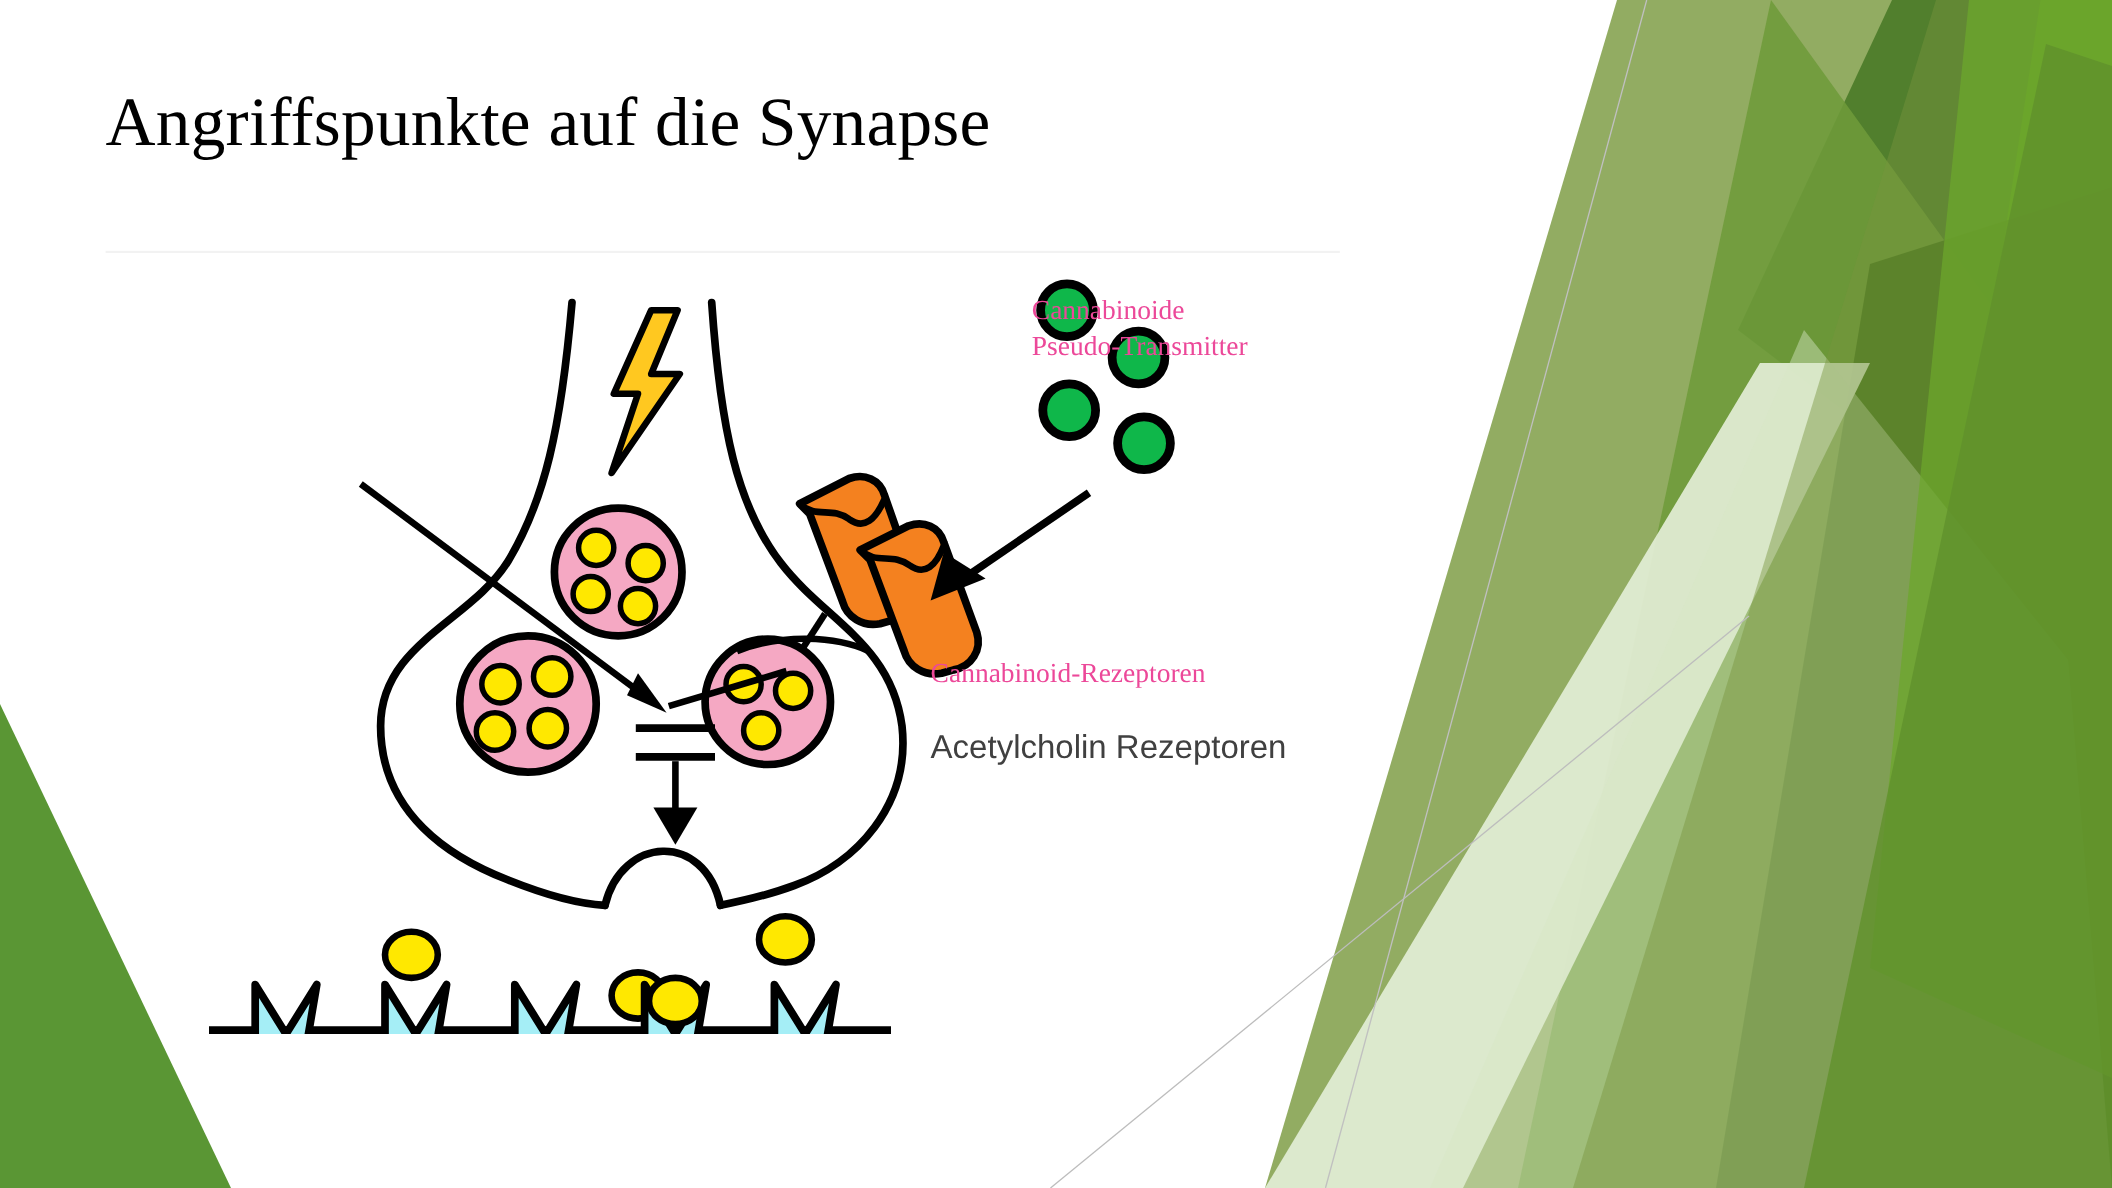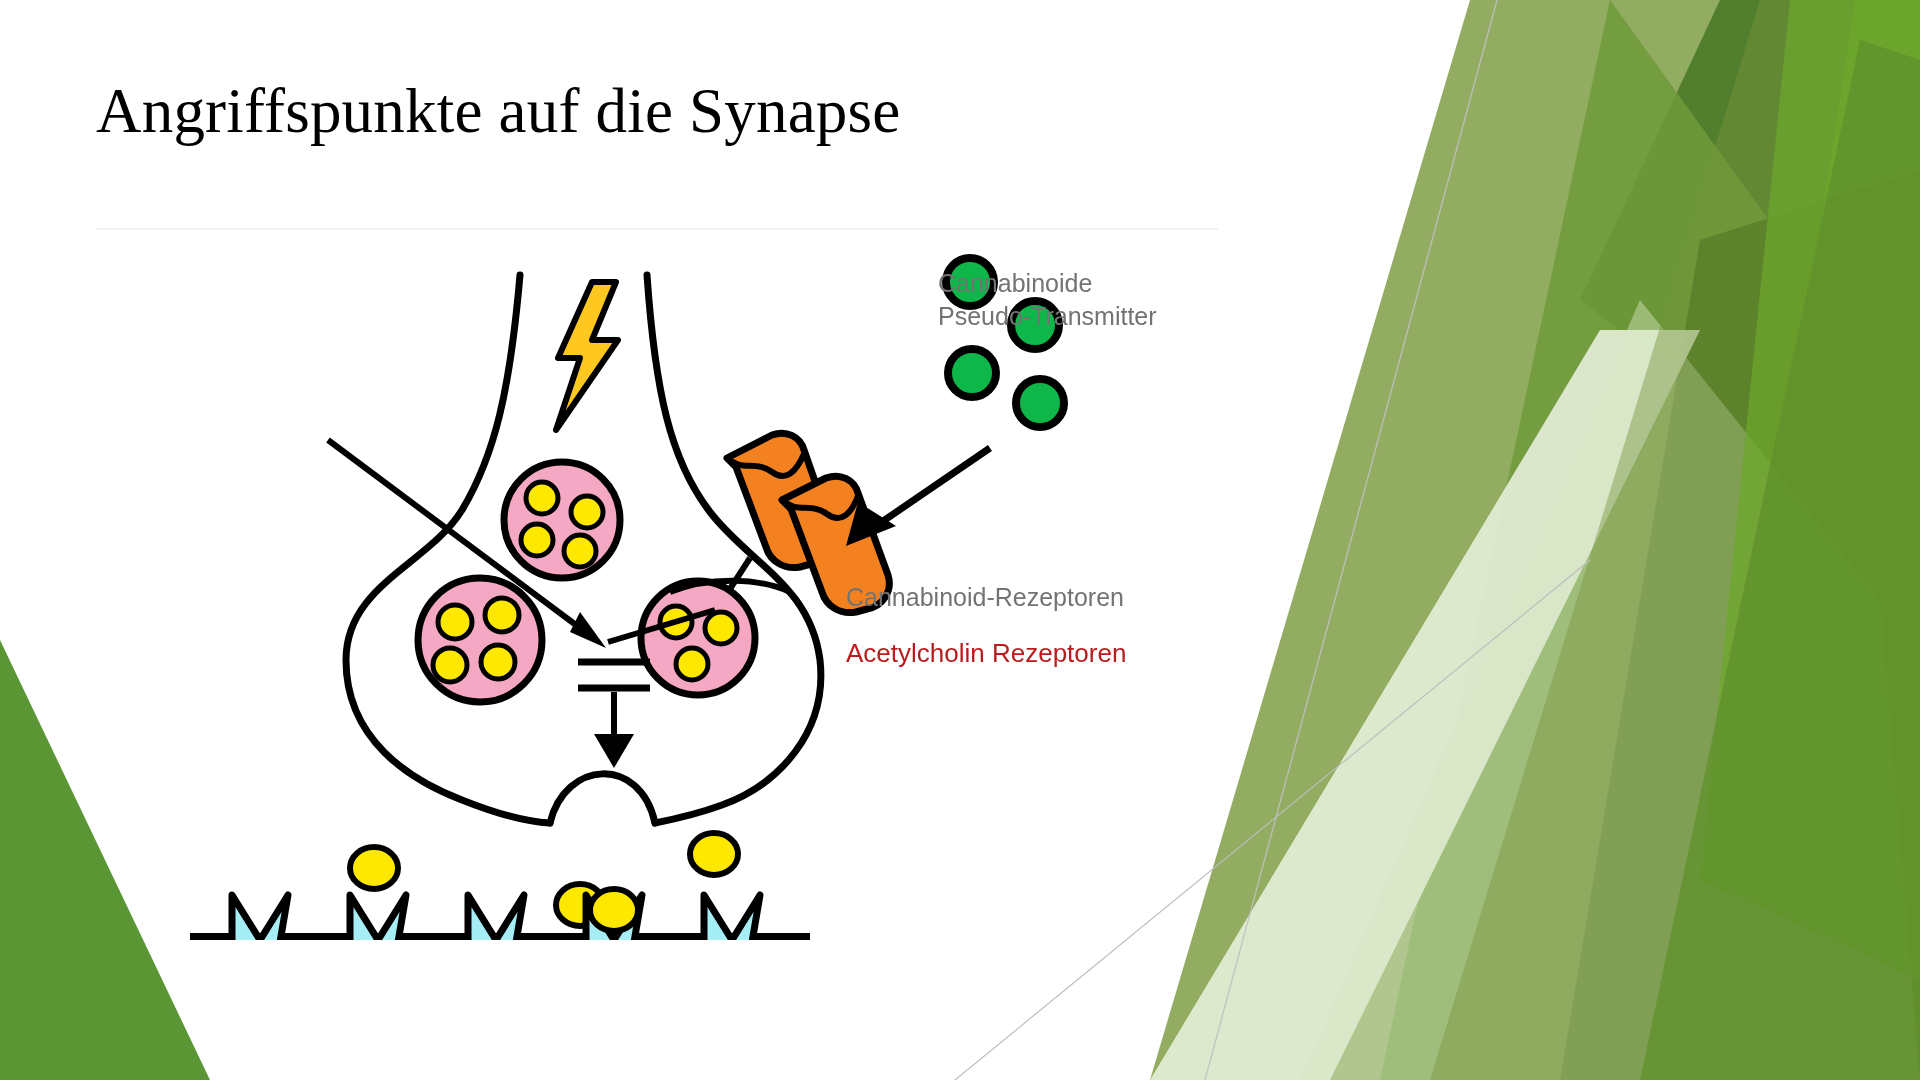--- a/index.html
+++ b/index.html
@@ -29,33 +29,33 @@
     position:absolute;left:96px;top:228px;width:1122px;height:2px;
     background:#f2f2f2;
   }
 
   
   #diagram{position:absolute;left:110px;top:240px;width:1200px;height:700px;}
   #diagram svg{display:block;width:1200px;height:700px;}
 
   .lbl{
     position:absolute;
-    font-family:Liberation Sans, sans-serif;
-    color:#737373;
+    font-family:Liberation Serif, serif;
+    color:#ec4899;
     font-size:25px;
     line-height:1.30;
     white-space:nowrap;
   }
   #label-cannabinoide{left:938px;top:267px;}
   #label-hemmung{left:130px;top:420px;}
-  #label-cb-rez{left:846px;top:581px;}
+  #label-cb-rez{left:846px;top:597px;}
   #label-ach-rez{
-    left:846px;top:637px;
+    left:846px;top:660px;
     font-family:"Liberation Sans", sans-serif;
-    font-size:26px;color:#b91c1c;
+    font-size:30px;color:#404040;
   }
 </style>
 </head>
 <body>
 
 <div id="slide">
 
   <svg id="bg-deco" viewBox="0 0 1920 1080" preserveAspectRatio="none">
 
     <polygon points="0,640 0,1080 210,1080" fill="#5A9634"></polygon>

